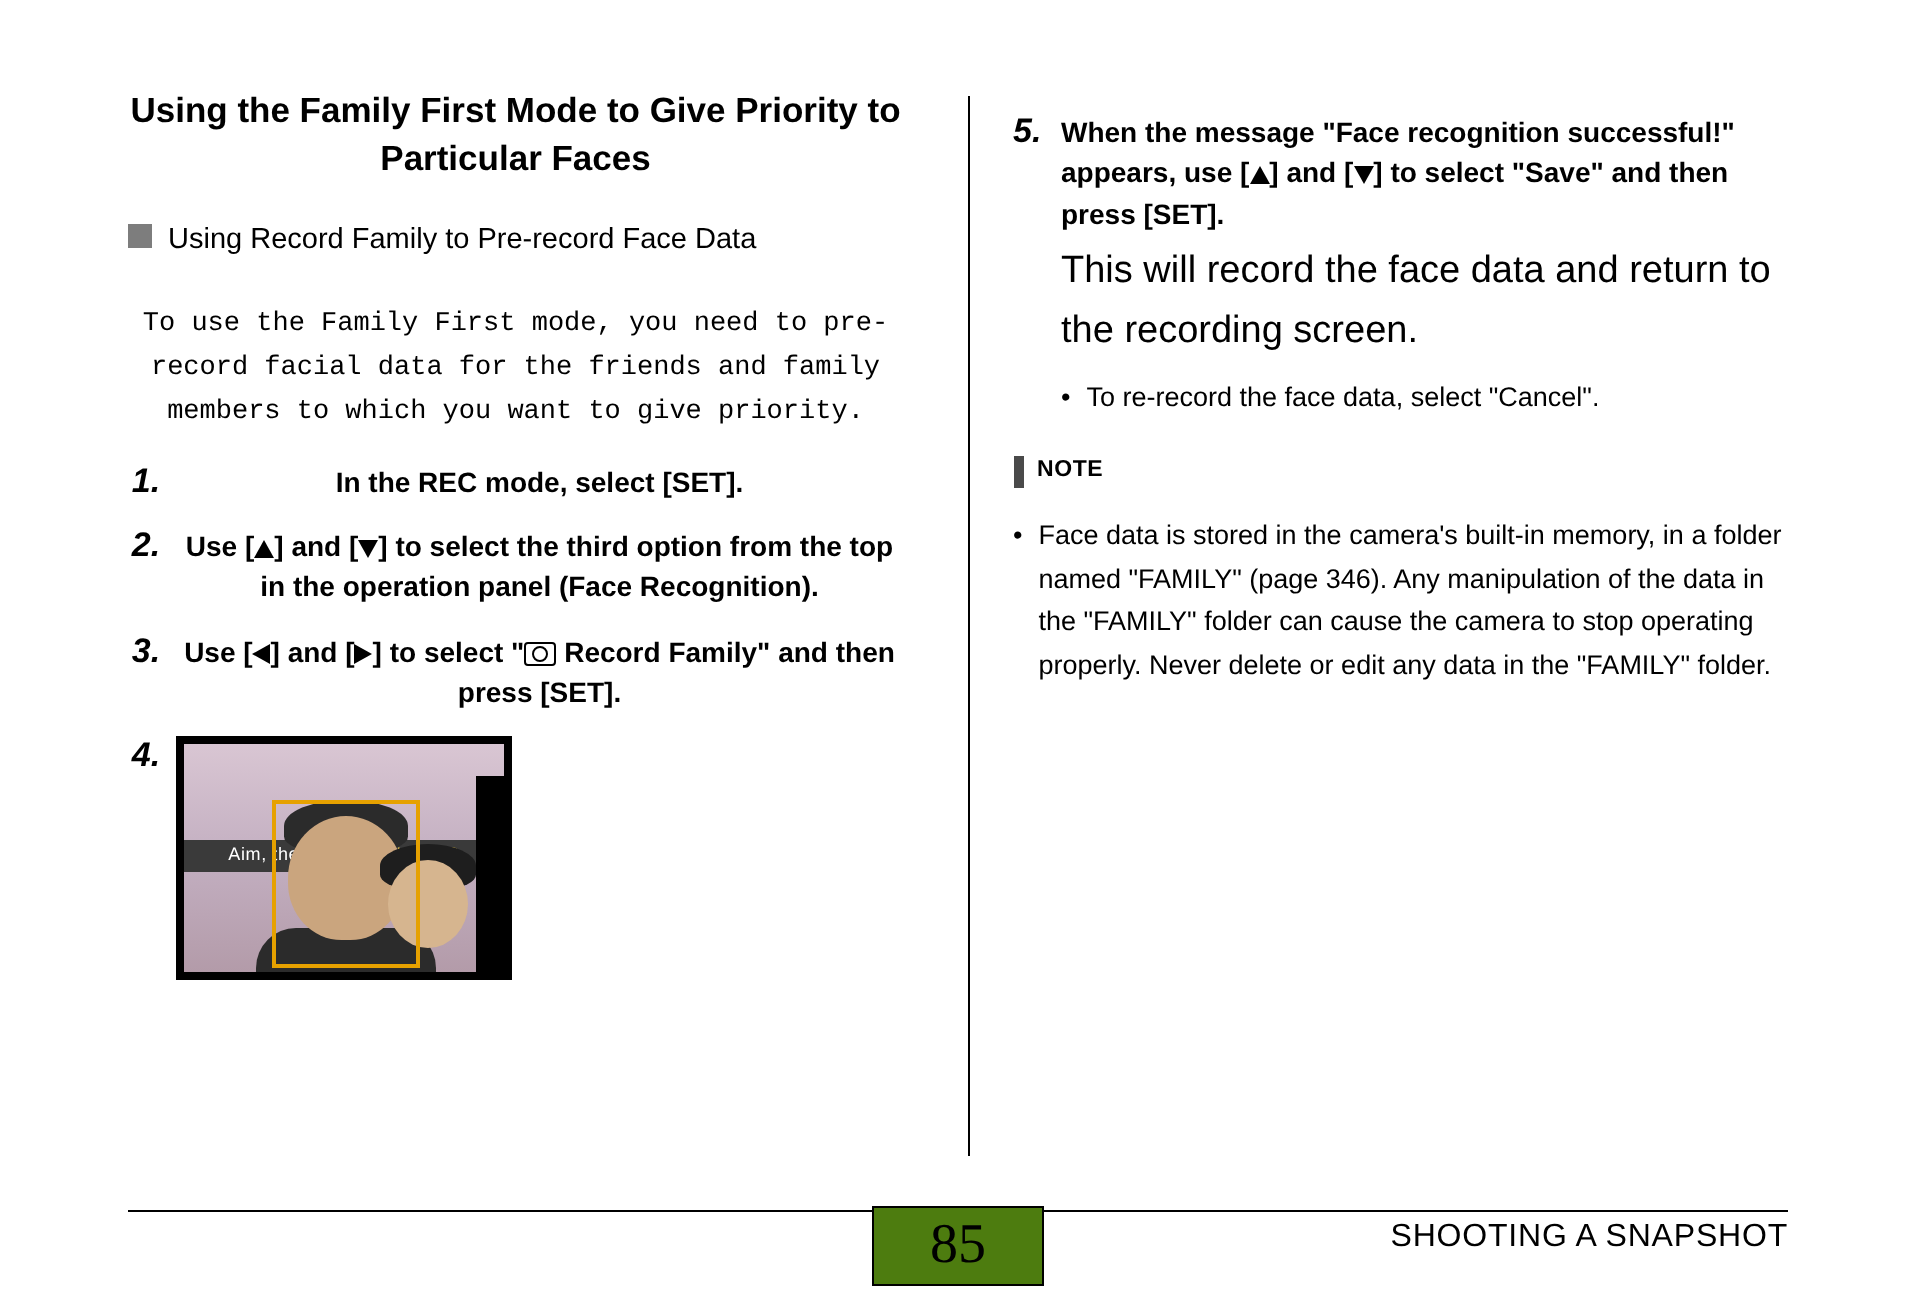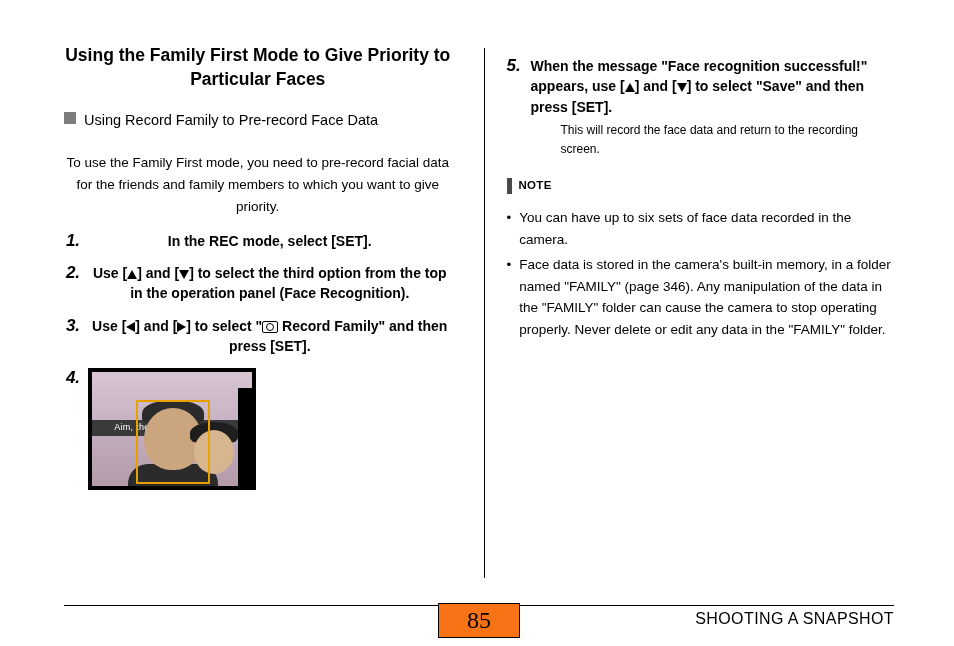--- a/index.html
+++ b/index.html
@@ -41,21 +41,21 @@
     align-items: flex-start;
     gap: 8px;
     font-weight: normal;
     font-size: 14.5px;
     margin-bottom: 20px;
   }
   .sqmark {
     width: 12px; height: 12px; background:#7d7d7d;
     margin-top: 3px; flex-shrink: 0;
   }
-  .intro { margin-bottom: 6px; line-height:1.65; }
+  .intro { margin-bottom: 6px; line-height:1.65;font-family:Liberation Mono, monospace; }
   ol.steps { list-style: none; }
   ol.steps > li {
     display: flex;
     gap: 6px;
     margin-top: 12px;
   }
   ol.steps > li .num {
     font-weight: bold;
     font-style: italic;
     font-size: 17px;
@@ -119,39 +119,39 @@
     background:#2b2b2b; border-radius:20px 20px 0 0;
   }
   .thumb .p2h {
     position:absolute; right:18px; top:58px; width:40px; height:44px;
     background:#d6b58f; border-radius:50%;
   }
   .thumb .p2hair {
     position:absolute; right:14px; top:50px; width:48px; height:22px;
     background:#1e1e1e; border-radius:50% 50% 30% 30%;
   }
-  .subtext { margin-top:4px; font-size:12px; line-height:1.6;margin-left:30px; }
+  .subtext { margin-top:4px; font-size:19px; line-height:1.6; }
   ul.bul { list-style:none; margin-top:6px; }
   ul.bul li { display:flex; gap:8px; margin-top:4px; line-height:1.6; }
   ul.bul li::before { content:"•"; }
   .notehead { display:flex; align-items:center; gap:7px; margin-top:18px; margin-bottom:12px; }
   .notehead .nbar { width:5px; height:16px; background:#4a4a4a; }
   .notehead .nlab { font-size:11.5px; font-weight:bold; letter-spacing:0.3px; }
   .footer {
     position:absolute; left:64px; right:60px; bottom:18px;
   }
   .footer .line { border-top:1px solid #000; }
   .footer .row {
     display:flex; align-items:center; margin-top:4px;
   }
   .footer .pagebox {
     border:1px solid #000; padding:3px 28px;
-    font-size:24px; font-family:"Times New Roman", serif;
+    font-size:28px; font-family:"Times New Roman", serif;
     position:absolute; left:50%; transform:translateX(-50%); top:-2px;
-    background:#f97316;
+    background:#4d7c0f;
   }
   .footer .label {
     margin-left:auto; font-size:16px; letter-spacing:0.4px;
   }
 </style>
 </head>
 <body>
 
 <div class="page">
   <div class="col left">
@@ -214,32 +214,34 @@
 
   <div class="col right">
     <ol class="steps">
       <li>
         <span class="num">5.</span>
         <div class="body">
           <div class="step-head">
             <span>When the message "Face recognition successful!" appears, use [</span><span class="tri up"></span><span>] and [</span><span class="tri down"></span><span>] to select "Save" and then press [SET].</span>
           </div>
           <div class="subtext">This will record the face data and return to the recording screen.</div>
+          <ul class="bul">
+            <li>
+                <span>To re-record the face data, select "Cancel".</span>
+              </li>
+          </ul>
         </div>
       </li>
     </ol>
 
     <div class="notehead">
       <span class="nbar"></span>
       <span class="nlab">NOTE</span>
     </div>
     <ul class="bul">
-      <li>
-          <span>You can have up to six sets of face data recorded in the camera.</span>
-        </li>
       <li>
           <span>Face data is stored in the camera's built-in memory, in a folder named "FAMILY" (page 346). Any manipulation of the data in the "FAMILY" folder can cause the camera to stop operating properly. Never delete or edit any data in the "FAMILY" folder.</span>
         </li>
     </ul>
   </div>
 </div>
 
 <div class="footer">
   <div class="line"></div>
   <div class="row">

